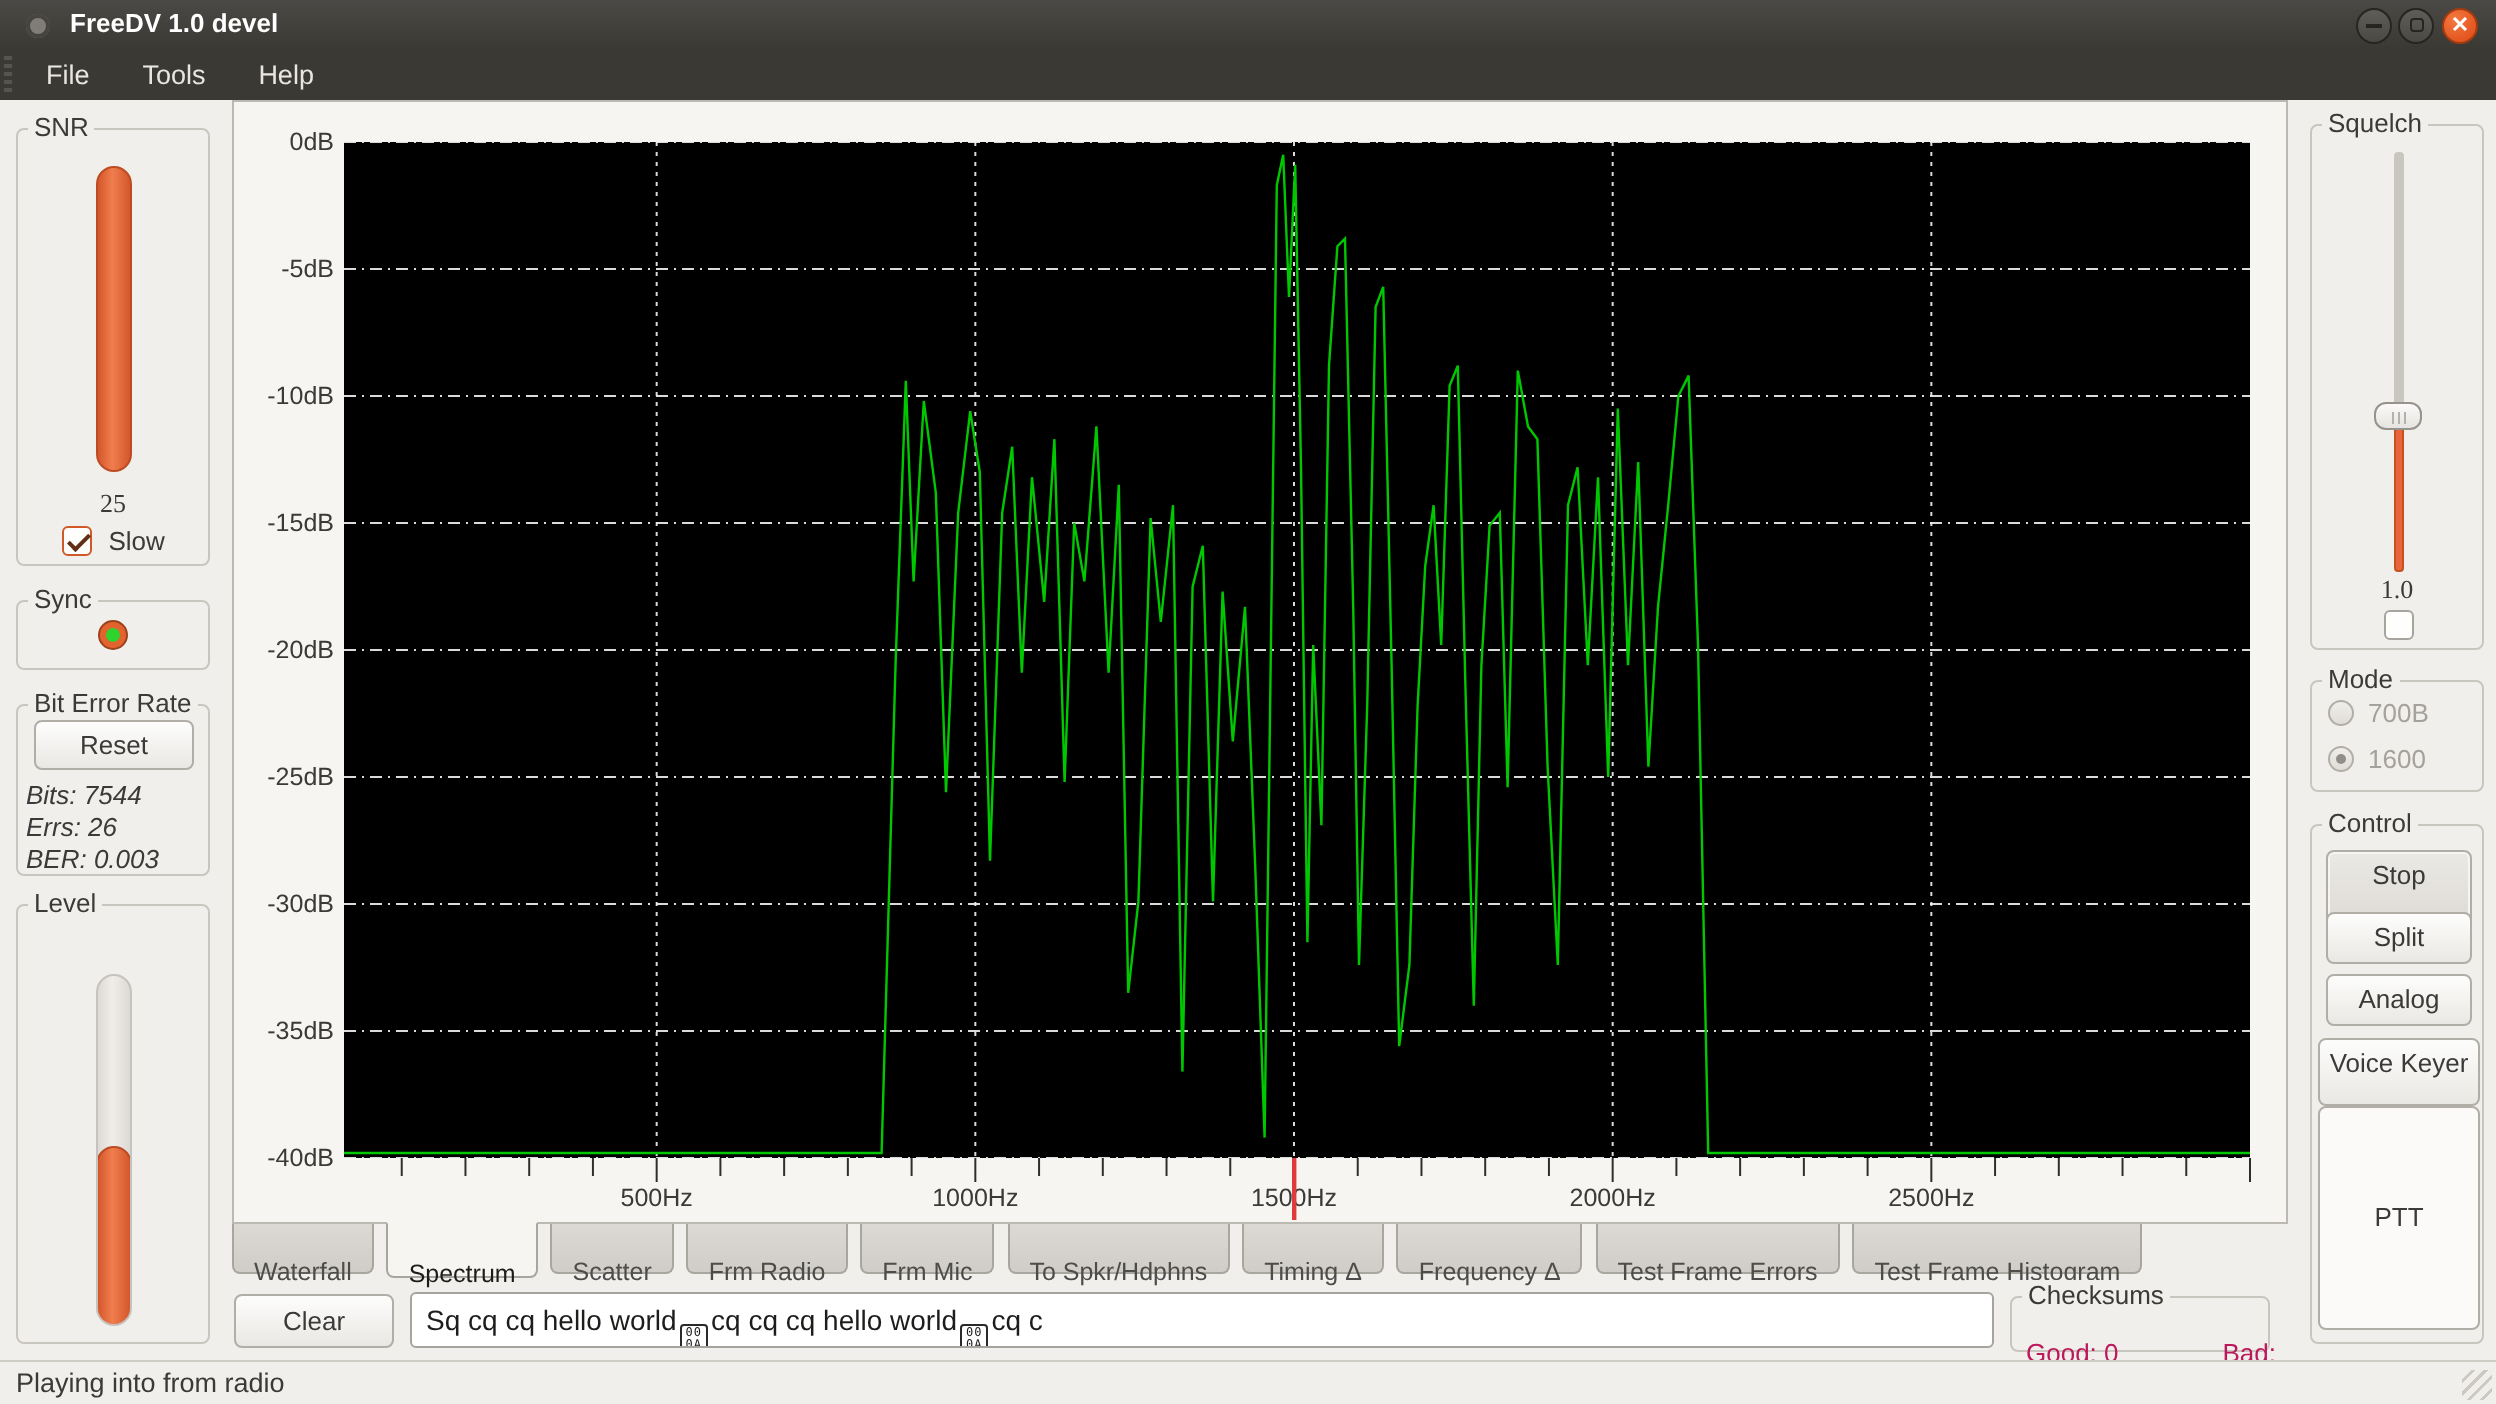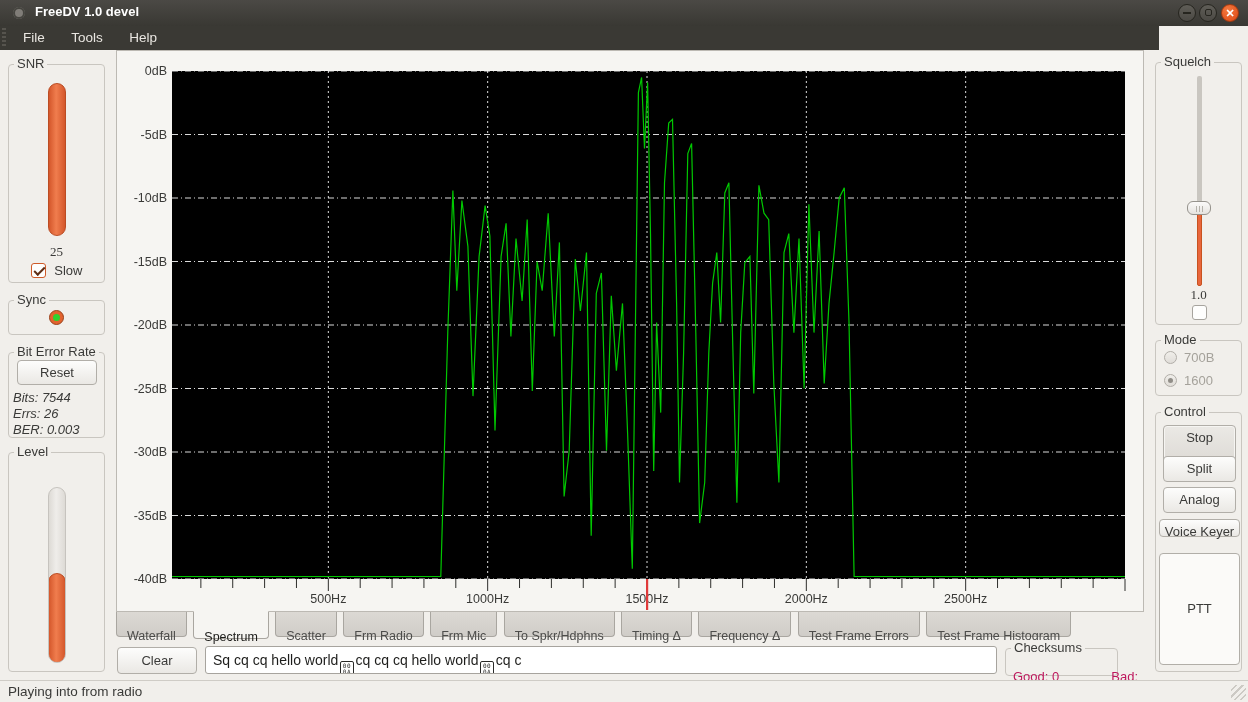--- a/index.html
+++ b/index.html
@@ -18,21 +18,21 @@
     color:#26251f; text-align:center; line-height:16px; font-size:11px; cursor:default; }
   .winbtn.minimize { right:52px; }
   .winbtn.maximize { right:31px; }
   .winbtn.maximize span { display:block; width:7px; height:7px; margin:4px auto 0;
     border:1.5px solid #26251f; border-radius:2px; }
   .winbtn.minimize span { display:block; width:8px; height:2px; margin:7px auto 0; background:#26251f; }
   .winbtn.close { right:9px; background:radial-gradient(circle at 35% 30%,#f4793f,#dd4814);
     border:1px solid #a33a10; color:#fff; font-weight:bold; font-size:11px; line-height:16px; }
 
   
-  .menubar { position:absolute; left:0; top:26px; width:1159px; height:24px; background:#3a3934; }
+  .menubar { position:absolute; left:0; top:26px; width:1248px; height:24px; background:#3a3934; }
   .menu-grip { position:absolute; left:2px; top:2px; width:4px; height:20px;
     background:repeating-linear-gradient(180deg,#56544e 0 2px,#3a3934 2px 4px); }
   .menu-item { position:relative; display:inline-block; padding:0 11px; line-height:24px;
     font-size:13.5px; color:#e9e6e1; }
   .menubar .menu-item:first-of-type { margin-left:12px; }
 
   
   .gb { position:absolute; border:1px solid #c9c6c0; border-radius:4px; }
   .gb .gl { position:absolute; top:-9px; left:5px; padding:0 3px; background:#f1efeb;
     font-size:13px; color:#3a3a38; white-space:nowrap; }
@@ -261,34 +261,34 @@
     <div class="radio-row" style="position:absolute;left:8px;top:30px;">
       <span class="radio on"></span><span class="radio-label">1600</span>
     </div>
   </div>
 
   <div class="gb" style="left:1155px;top:412px;width:87px;height:260px;">
     <span class="gl">Control</span>
     <div class="btn dark" style="left:7px;top:12px;width:73px;height:44px;line-height:24px;">Stop</div>
     <div class="btn" style="left:7px;top:43px;width:73px;height:26px;line-height:24px;">Split</div>
     <div class="btn" style="left:7px;top:74px;width:73px;height:26px;line-height:24px;">Analog</div>
-    <div class="btn" style="left:3px;top:106px;width:81px;height:18px;line-height:24px;">Voice Keyer</div>
+    <div class="btn" style="left:3px;top:106px;width:81px;height:34px;line-height:24px;">Voice Keyer</div>
     <div class="btn" style="left:3px;top:140px;width:81px;height:112px;line-height:110px;background:#fbfaf8;">PTT</div>
   </div>
 
   <div class="btn" style="left:117px;top:647px;width:80px;height:27px;line-height:25px;">Clear</div>
   <div class="textfield">Sq cq cq hello world<span class="hexbox">
         <i>00</i>
         <i>0A</i>
       </span>cq cq cq hello world<span class="hexbox">
         <i>00</i>
         <i>0A</i>
       </span>cq c</div>
 
-  <div class="gb" style="left:1005px;top:648px;width:113px;height:28px;">
+  <div class="gb" style="left:1005px;top:648px;width:130px;height:28px;">
     <span class="gl" style="background:#f1efeb;">Checksums</span>
     <div class="cs-row">
       <span>Good: 0</span>
       <span class="bad">Bad: 0</span>
     </div>
   </div>
 
   <div class="statusbar">
     <span>Playing into from radio</span>
     <div class="resize-grip"></div>

